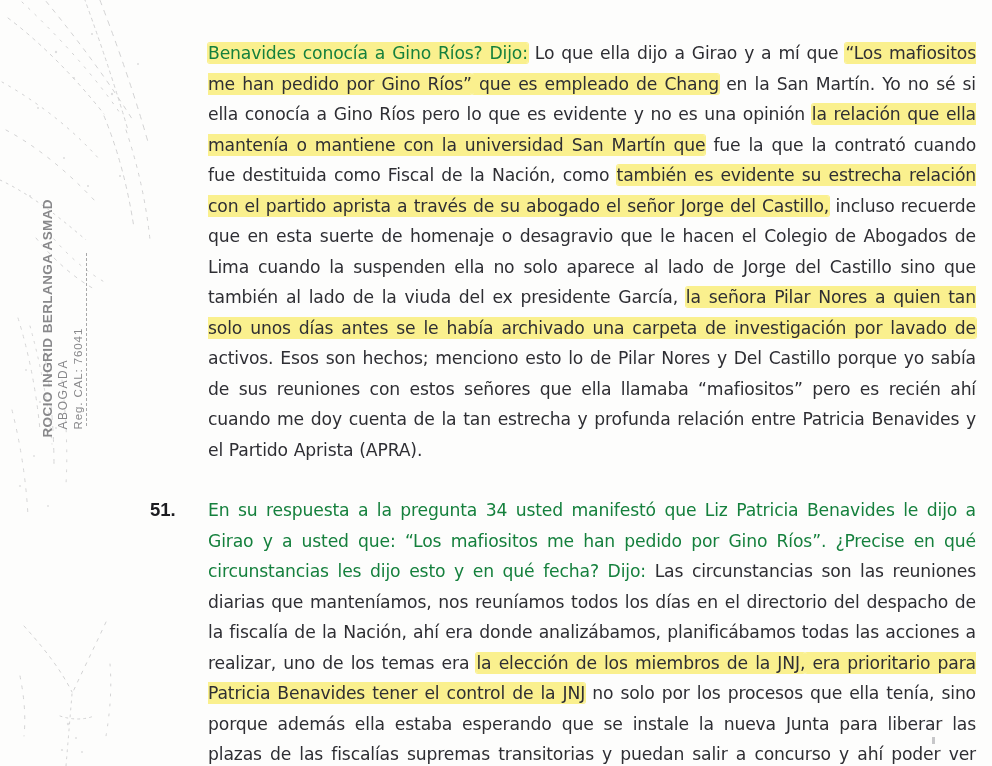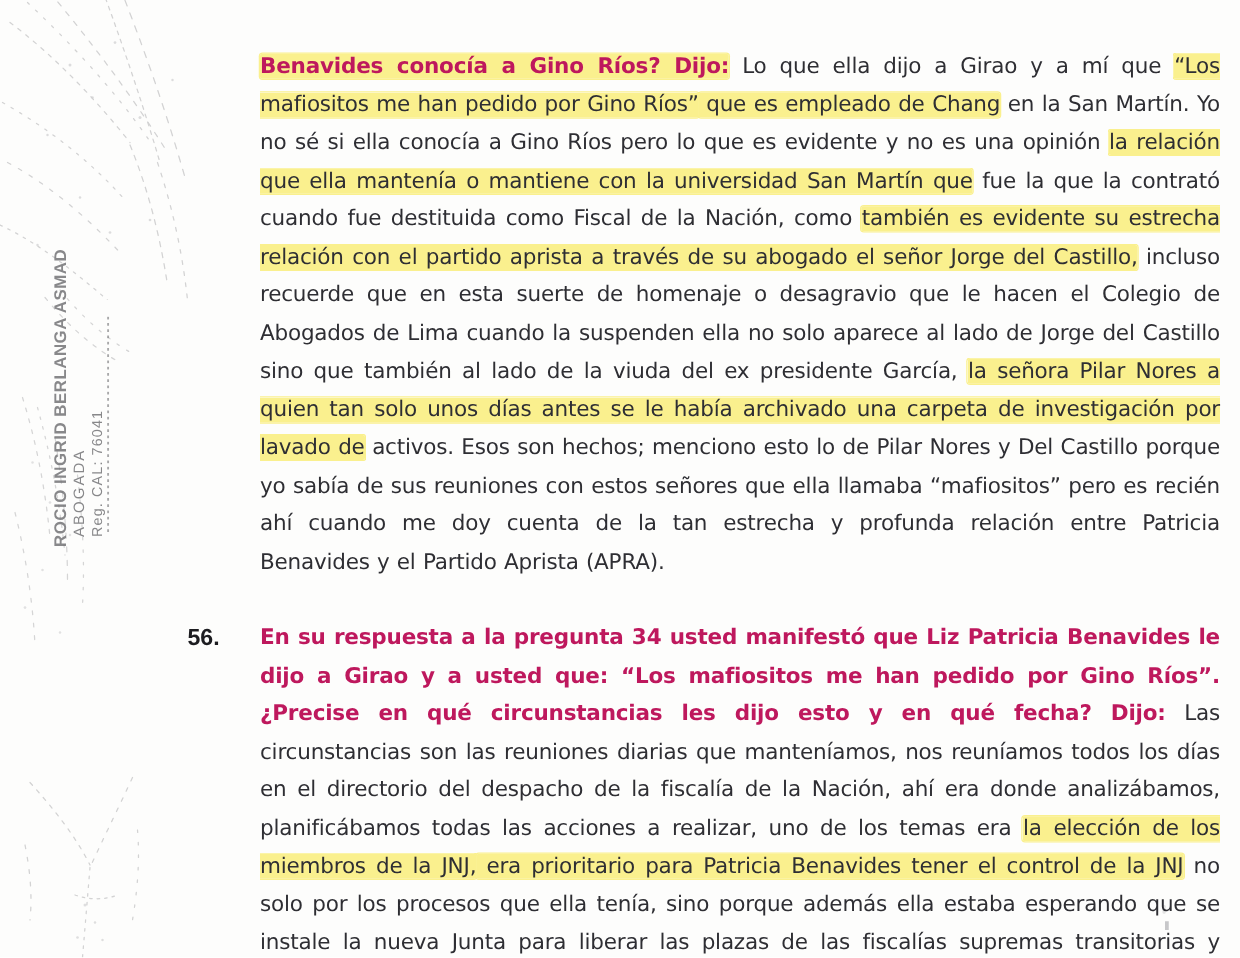--- a/index.html
+++ b/index.html
@@ -103,22 +103,22 @@
     text-align: justify;
     text-justify: inter-word;
     color: #2e2e33;
     letter-spacing: -0.15px;
     word-spacing: 0.5px;
   }
   #para-34 { margin-left: 58px; width: 768px; }
   #para-35 { margin-top: 30px; }
 
   .q {
-    font-weight: 700;
-    color: #be185d;
+    font-weight: 400;
+    color: #15803d;
   }
   .hl {
     background-color: #faf08e;
     box-shadow: 0 0 0 1px #faf08e;
     border-radius: 2px;
   }
 
   
   #page-speck {
     position: absolute;
@@ -212,20 +212,20 @@
     <div class="stamp-reg">Reg. CAL: 76041</div>
   </div>
 
   <div id="content">
 
     <div class="para" id="para-34-wrap">
       <div class="para-body" id="para-34"><span class="q hl">Benavides conocía a Gino Ríos? Dijo:</span><span> Lo que ella dijo a Girao y a mí que </span><span class="hl">“Los mafiositos me han pedido por Gino Ríos”</span><span class="hl"> que es empleado de Chang</span><span> en la San Martín. Yo no sé si ella conocía a Gino Ríos pero lo que es evidente</span><span> y no es una opinión </span><span class="hl">la relación que ella mantenía o mantiene con la universidad San Martín que</span><span> fue la que la contrató cuando fue destituida como Fiscal de la Nación, como </span><span class="hl">también es evidente su estrecha relación con el partido aprista a través de su abogado el señor Jorge del Castillo,</span><span> incluso recuerde que en esta suerte de homenaje o desagravio que le hacen el Colegio de Abogados de Lima cuando la suspenden ella no solo aparece al lado de Jorge del Castillo sino que también al lado de la viuda del ex presidente García, </span><span class="hl">la señora Pilar Nores a quien tan solo unos días antes se le había archivado una carpeta de investigación por lavado de</span><span> activos. Esos son hechos; menciono esto lo de Pilar Nores y Del Castillo porque yo sabía de sus reuniones con estos señores que ella llamaba “mafiositos” pero es recién ahí cuando me doy cuenta de la tan estrecha y profunda relación entre Patricia Benavides y el Partido Aprista (APRA).</span></div>
     </div>
 
     <div class="para" id="para-35">
-      <div class="para-num">56.</div>
+      <div class="para-num">51.</div>
       <div class="para-body" id="para-35-body"><span class="q">En su respuesta a la pregunta 34 usted manifestó que Liz Patricia Benavides le dijo a Girao y a usted que: “Los mafiositos me han pedido por Gino Ríos”. ¿Precise en qué circunstancias les dijo esto y en qué fecha? Dijo:</span><span> Las circunstancias son las reuniones diarias que manteníamos, nos reuníamos todos los días en el directorio del despacho de la fiscalía de la Nación, ahí era donde analizábamos, planificábamos todas las acciones a realizar, uno de los temas era </span><span class="hl">la elección de los miembros de la JNJ,</span><span class="hl"> era prioritario para Patricia Benavides tener el control de la JNJ</span><span> no solo por los procesos que ella tenía, sino porque además ella estaba esperando que se instale la nueva Junta para liberar las plazas de las fiscalías supremas transitorias y puedan salir a concurso y ahí poder ver quien iba a ocupar esa plazas; </span></div>
     </div>
 
   </div>
 
   <div id="page-speck"></div>
 </div>
 
 </body></html>

